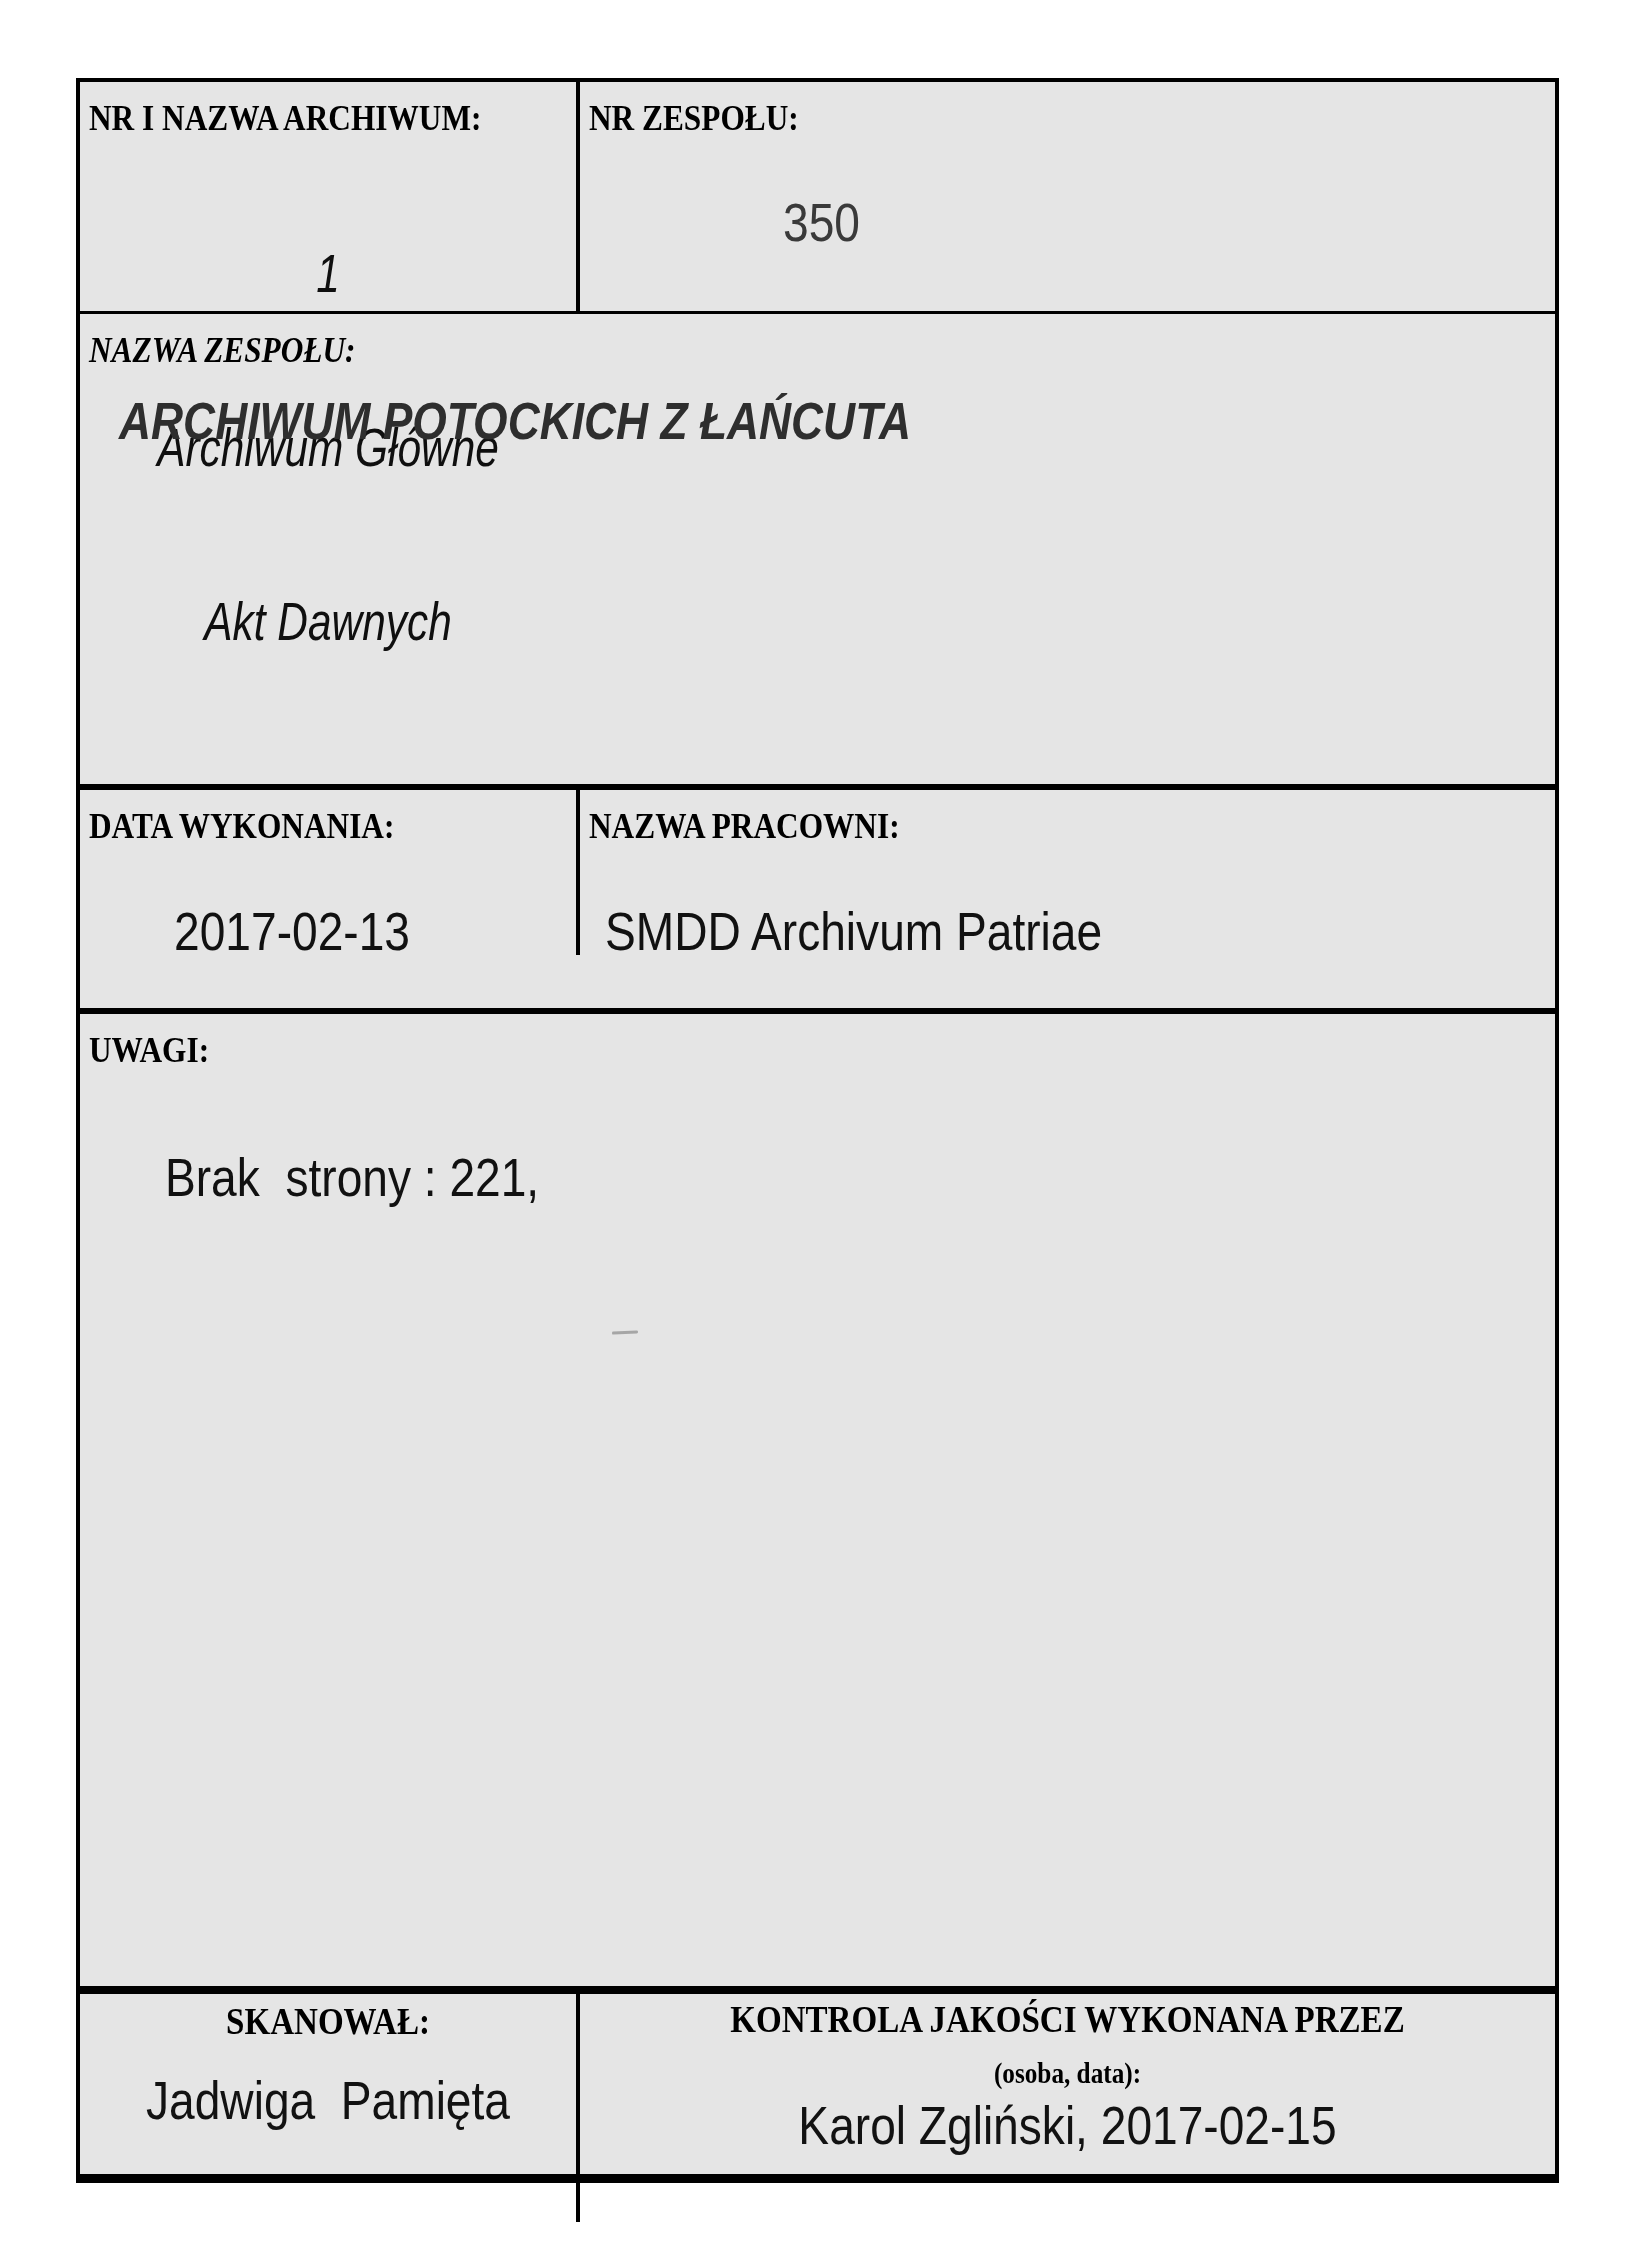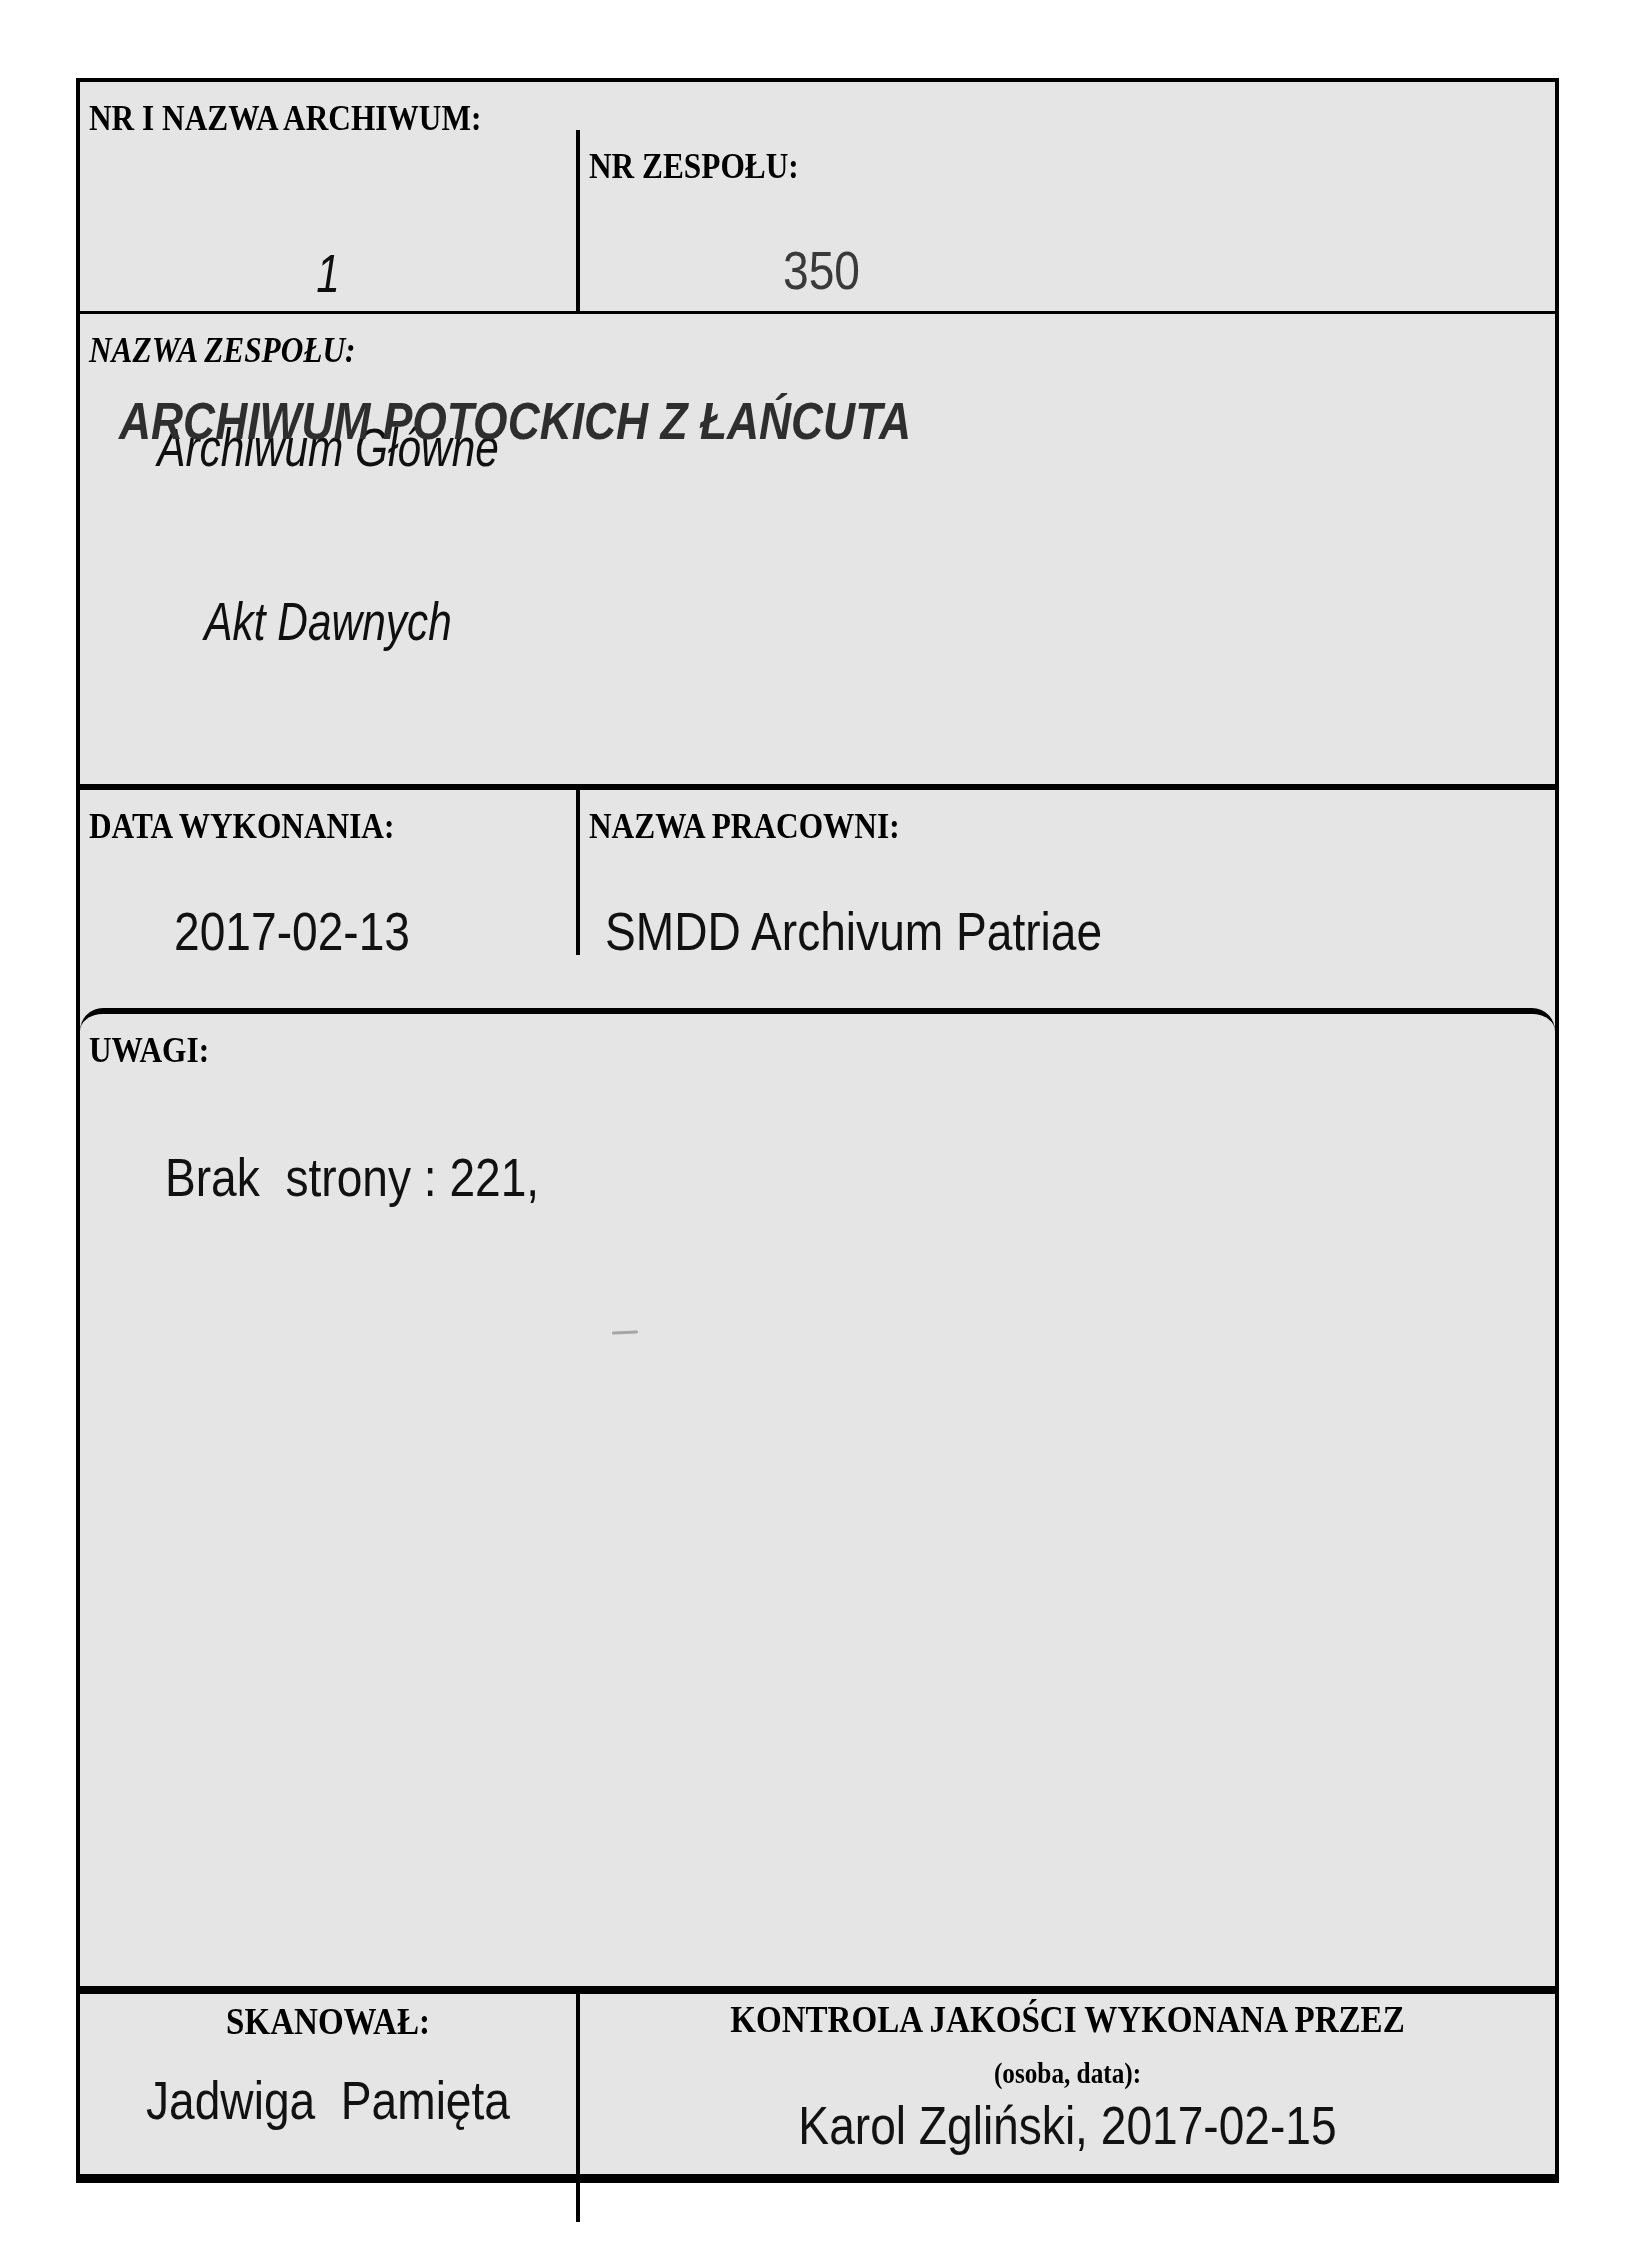--- a/index.html
+++ b/index.html
@@ -22,26 +22,26 @@
   .row{
     position:absolute;left:0;width:1475px;
     box-sizing:border-box;
     display:flex;
     border-color:#000;border-style:solid;border-width:0;
   }
   #row1{top:0;height:229px;}
   #row2{top:229px;height:226px;border-top-width:3.3px;font-style:italic;}
   #row3{top:455px;height:239px;border-top-width:5.3px;}
   #row4{top:694px;height:171px;border-top-width:6px;margin-top:8px;}
-  #row5{top:926px;height:978px;border-top-width:6px;border-radius:23px;}
+  #row5{top:926px;height:978px;border-top-width:6px;}
   #row6{top:1904px;height:236px;border-top-width:8px;}
   .cell{position:relative;box-sizing:border-box;}
   .cell + .cell{border-left:4px solid #000;}
   .w1{width:496px;}
-  .w2{width:487px;margin-top:48px;}
+  .w2{width:487px;}
   .wrest{flex:1;}
   
   .label{
     position:absolute;top:17px;left:9.2px;
     font-weight:bold;font-size:36px;line-height:1.1;
     color:#000;white-space:pre;
     transform:scaleX(0.87);transform-origin:0 0;
   }
   .label-center{
     left:0;right:0;text-align:center;

